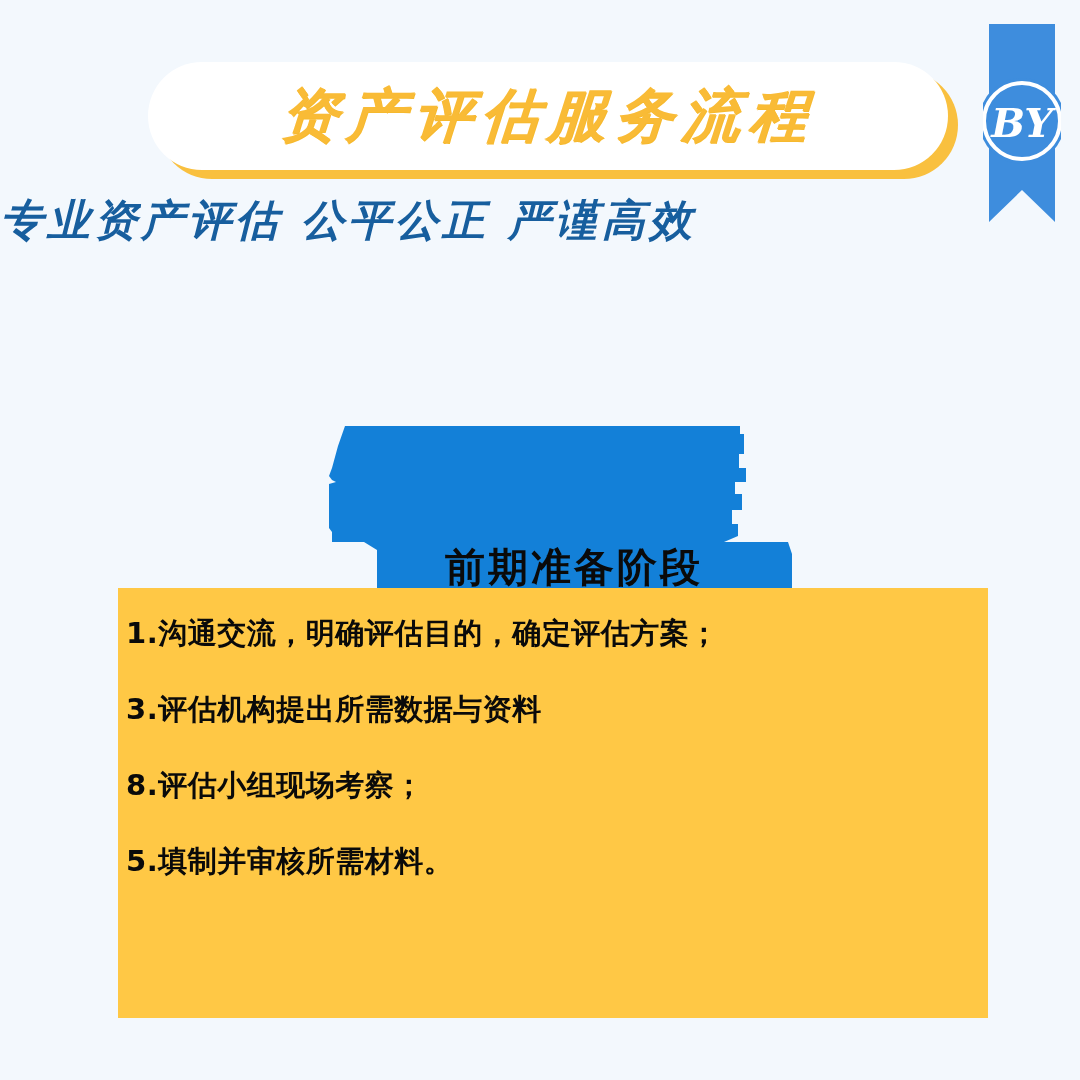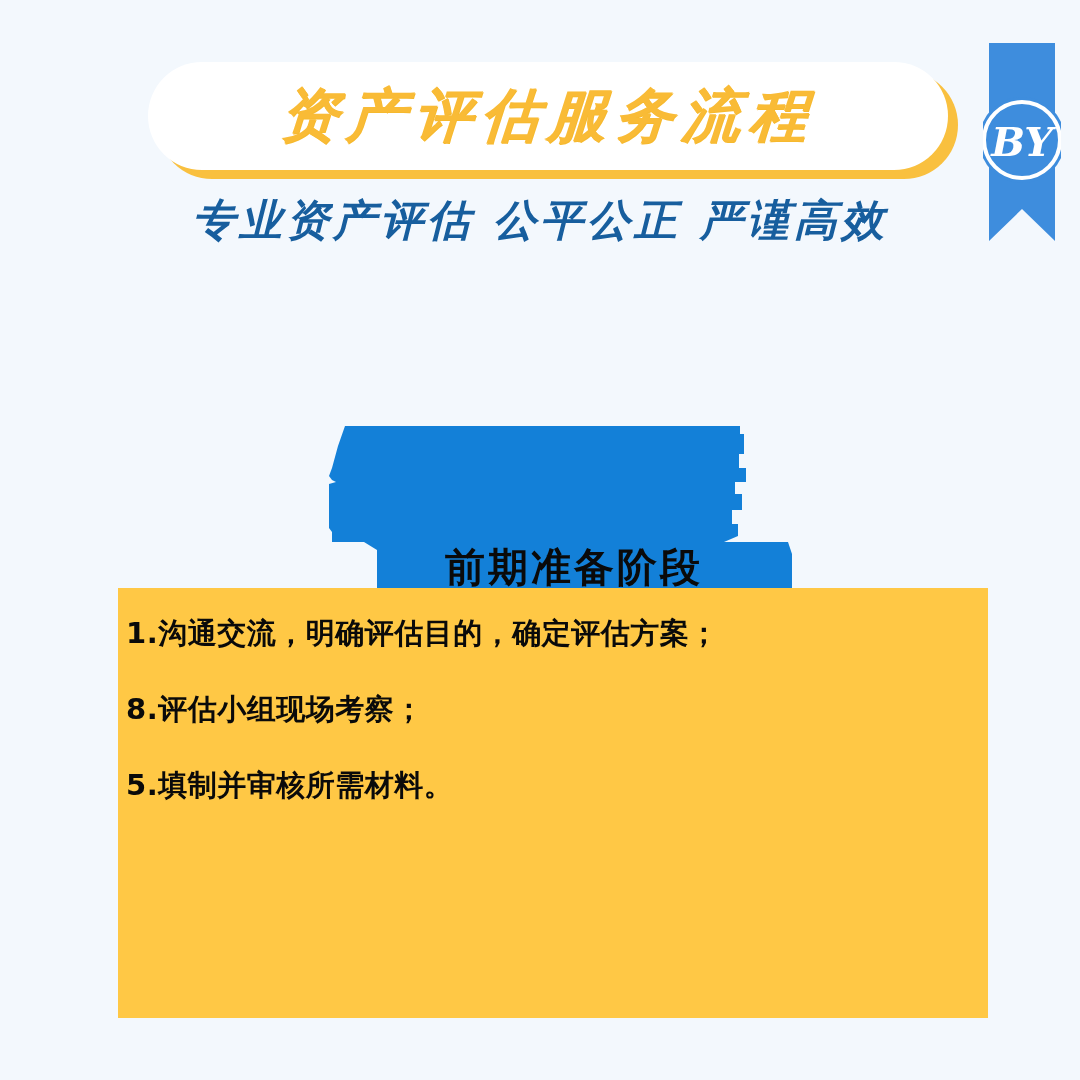--- a/index.html
+++ b/index.html
@@ -61,33 +61,33 @@
     color: #f9bb36;
     white-space: nowrap;
     transform: skewX(-4deg);
     text-shadow: 1px 1px 0 #f6b92e;
   }
 
   
   .badge {
     position: absolute;
     left: 983px;
-    top: 43px;
+    top: 24px;
     width: 78px;
     height: 198px;
   }
   .badge svg { display: block; }
 
   
   .subtitle {
     position: absolute;
     left: 0;
     top: 192px;
     width: 1080px;
-    text-align: center;
+    text-align: left;
     font-family: "DejaVu Serif", "Liberation Serif", serif;
     font-size: 43px;
     font-weight: bold;
     font-style: italic;
     letter-spacing: 4px;
     color: #175e9e;
     white-space: nowrap;
   }
 
   
@@ -216,18 +216,19 @@
         Z"></path>
     </svg>
     <div class="stage-title">
       <span>前期准备阶段</span>
     </div>
   </div>
 
   <div class="content-card">
     <ul class="steps">
       <li class="step-item">1.沟通交流，明确评估目的，确定评估方案；</li>
+      <li class="step-item">3.评估机构提出所需数据与资料</li>
       <li class="step-item">8.评估小组现场考察；</li>
       <li class="step-item">5.填制并审核所需材料。</li>
     </ul>
   </div>
 
 </div>
 
 </body></html>

